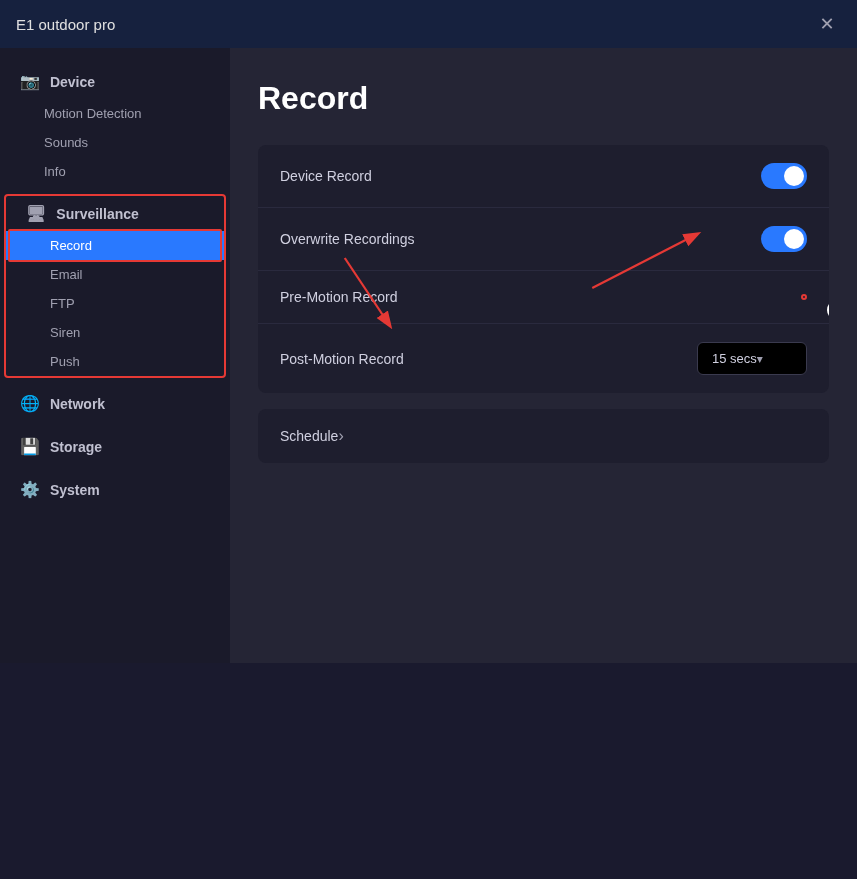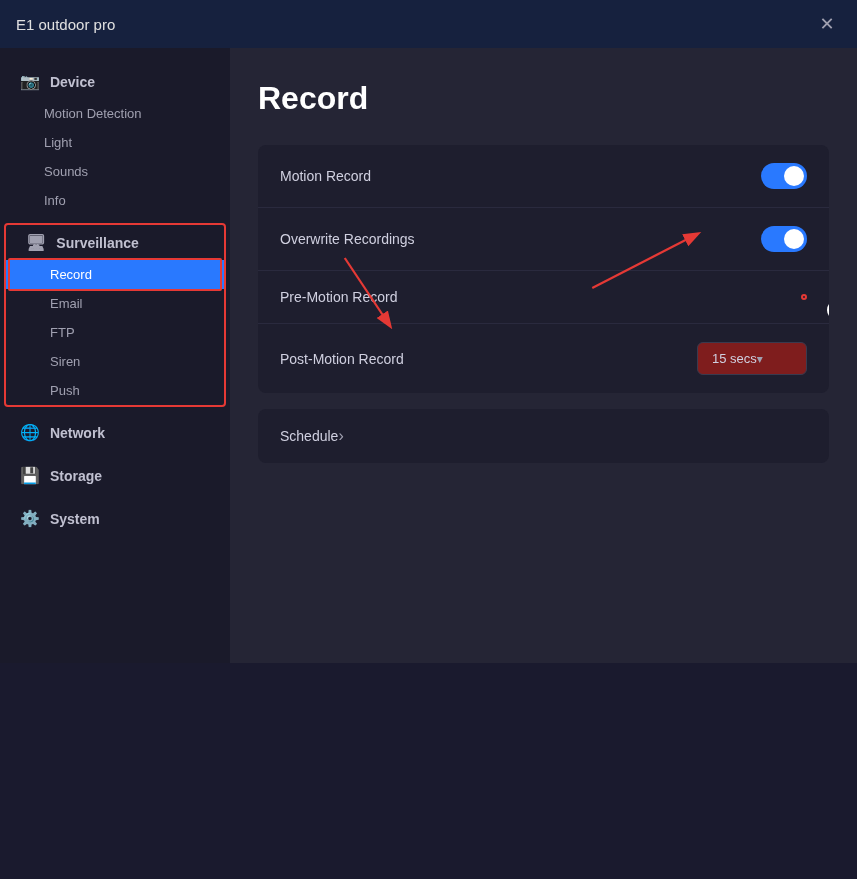--- a/index.html
+++ b/index.html
@@ -174,21 +174,21 @@
 
     
     .toggle-wrapper-highlighted {
       border: 2px solid #e53935;
       border-radius: 28px;
       padding: 1px;
     }
 
     
     .dropdown-select {
-      background: #7f1d1d;
+      background: #000000;
       border: 1px solid #3a3a4e;
       border-radius: 6px;
       color: #d0d0e0;
       padding: 8px 14px;
       font-size: 13px;
       display: flex;
       align-items: center;
       gap: 0;
       cursor: pointer;
       min-width: 110px;
@@ -258,21 +258,20 @@
   <div class="main-layout">
 
     <div class="sidebar">
 
       <div class="sidebar-section">
         <div class="sidebar-section-header">
           <span class="icon">📷</span>
           <span>Device</span>
         </div>
         <div class="sidebar-item">Motion Detection</div>
-        <div class="sidebar-item">Light</div>
         <div class="sidebar-item">Sounds</div>
         <div class="sidebar-item">Info</div>
       </div>
 
       <div class="sidebar-section sidebar-surveillance-section" style="border: 2px solid #e53935; border-radius: 4px; margin: 0 4px 8px 4px;">
         <div class="sidebar-section-header">
           <span class="icon">🖥</span>
           <span>Surveillance</span>
         </div>
         <div class="sidebar-item active sidebar-item-record-box">Record</div>
@@ -304,21 +303,21 @@
       </div>
 
     </div>
 
     <div class="content">
       <h1 class="page-title">Record</h1>
 
       <div class="settings-card">
 
         <div class="setting-row">
-          <span class="setting-label">Motion Record</span>
+          <span class="setting-label">Device Record</span>
           <label class="toggle-switch">
             <div class="toggle-slider on"></div>
           </label>
         </div>
 
         <div class="setting-row">
           <span class="setting-label">Overwrite Recordings</span>
           <label class="toggle-switch">
             <div class="toggle-slider on"></div>
           </label>

